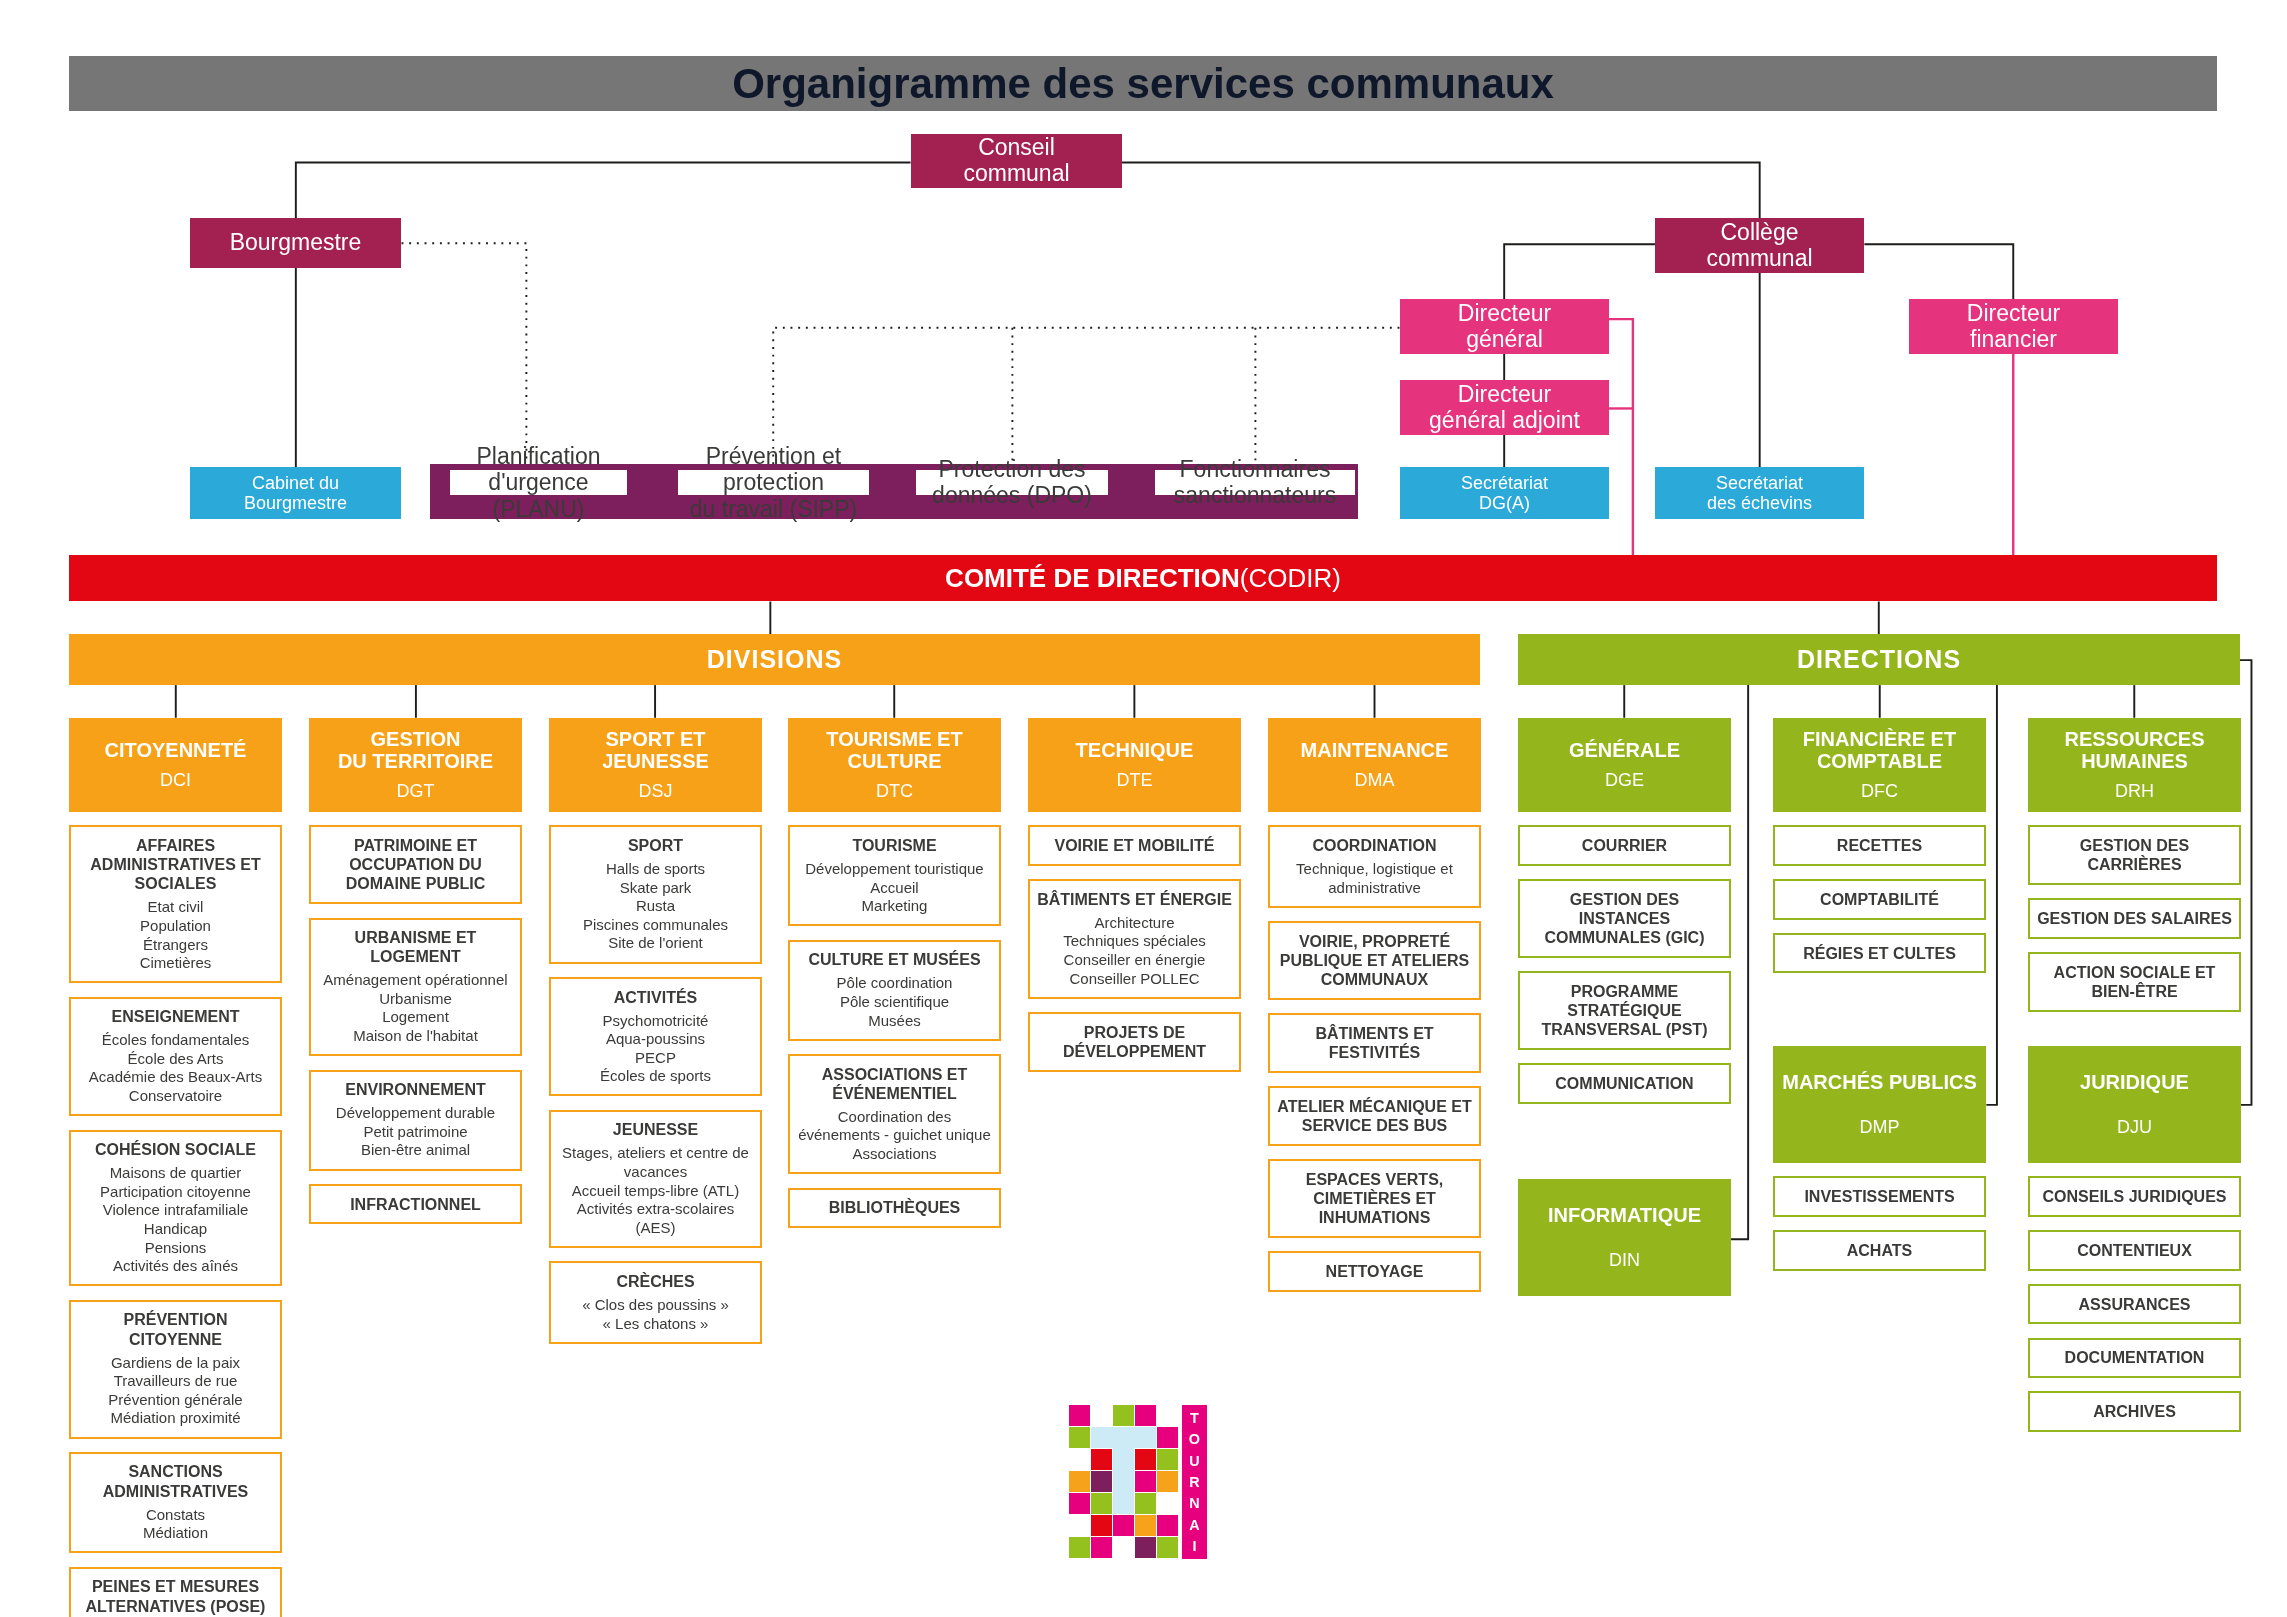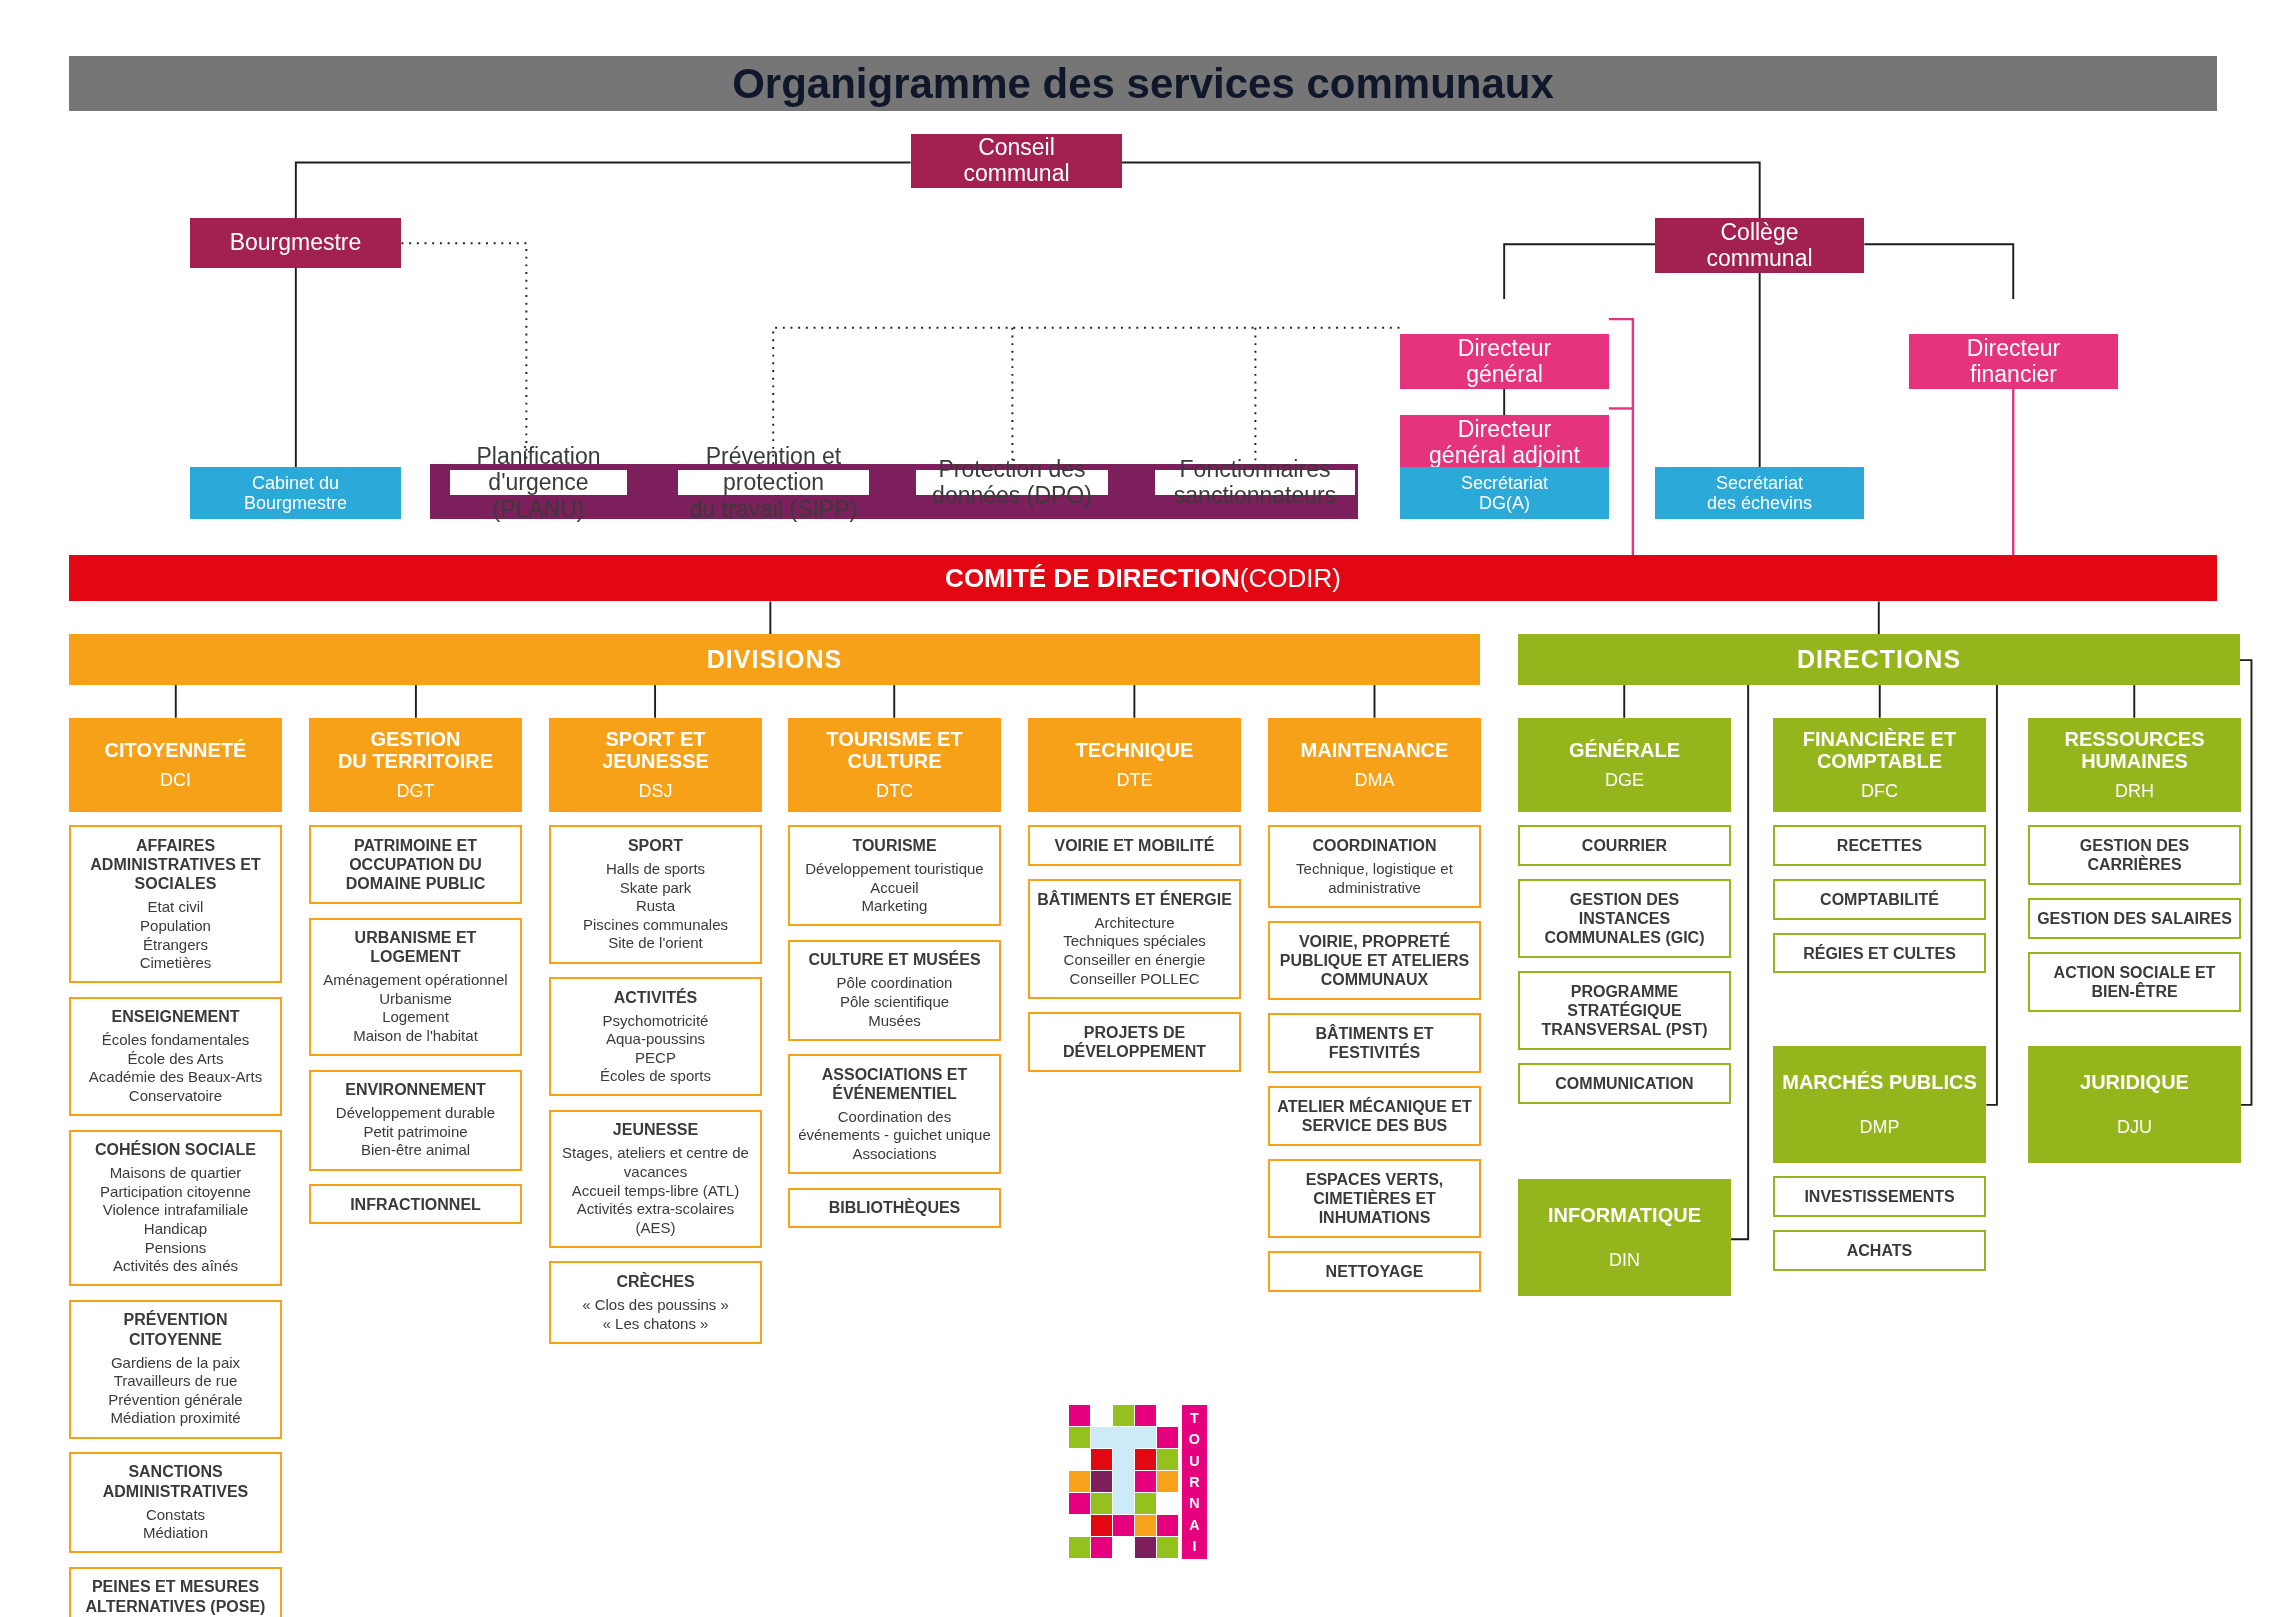--- a/index.html
+++ b/index.html
@@ -38,21 +38,21 @@
   .node {
     position: absolute;
     color: #ffffff;
     display: flex; align-items: center; justify-content: center;
     text-align: center;
     white-space: pre-line;
     line-height: 1.12;
     z-index: 3;
   }
   .node.red  { background: #A32150; font-size: 23px; }
-  .node.pink { background: #E5337E; font-size: 23px; margin-top: 35px; }
+  .node.pink { background: #E5337E; font-size: 23px; }
   .node.cyan { background: #2BA9D8; font-size: 18px; }
 
   #conseil      { left: 911px;  top: 134px; width: 211px; height: 54px; }
   #bourgmestre  { left: 190px;  top: 218px; width: 211px; height: 50px; }
   #college      { left: 1655px; top: 218px; width: 209px; height: 55px; }
   #dir-general  { left: 1400px; top: 299px; width: 209px; height: 55px; }
   #dir-adjoint  { left: 1400px; top: 380px; width: 209px; height: 55px; }
   #dir-financier{ left: 1909px; top: 299px; width: 209px; height: 55px; }
   #cabinet      { left: 190px;  top: 467px; width: 211px; height: 52px; }
   #sec-dga      { left: 1400px; top: 467px; width: 209px; height: 52px; }
@@ -592,15 +592,32 @@
         <div class="org-card">
           <div class="card-title">ACHATS</div>
         </div>
       </div>
     </div>
     <div class="org-col green" style="left: 2028px; top: 1046px;">
       <div class="col-header tall">
         <div class="col-title" style="white-space: pre-line;">JURIDIQUE</div>
         <div class="col-acronym">DJU</div>
       </div>
+      <div class="col-cards">
+        <div class="org-card">
+          <div class="card-title">CONSEILS JURIDIQUES</div>
+        </div>
+        <div class="org-card">
+          <div class="card-title">CONTENTIEUX</div>
+        </div>
+        <div class="org-card">
+          <div class="card-title">ASSURANCES</div>
+        </div>
+        <div class="org-card">
+          <div class="card-title">DOCUMENTATION</div>
+        </div>
+        <div class="org-card">
+          <div class="card-title">ARCHIVES</div>
+        </div>
+      </div>
     </div>
   </div>
 
 
 </body></html>

